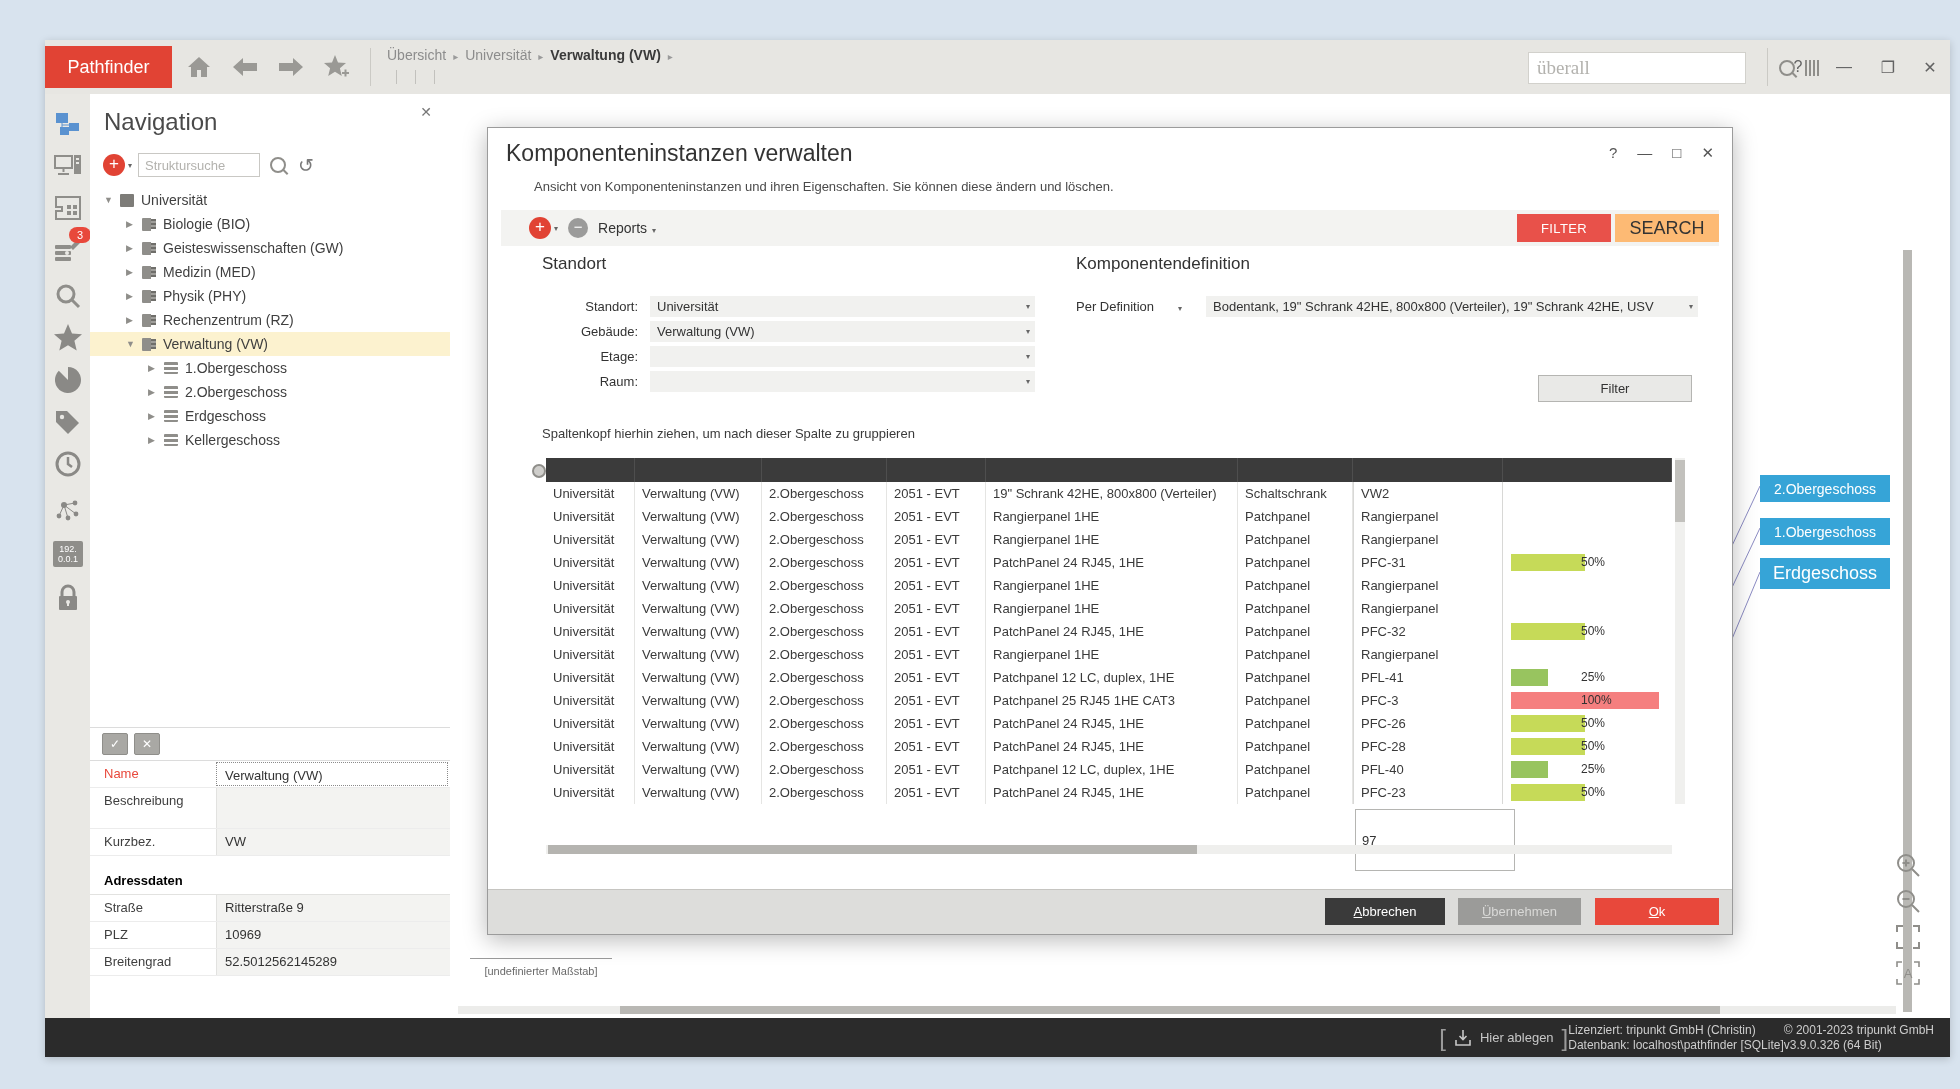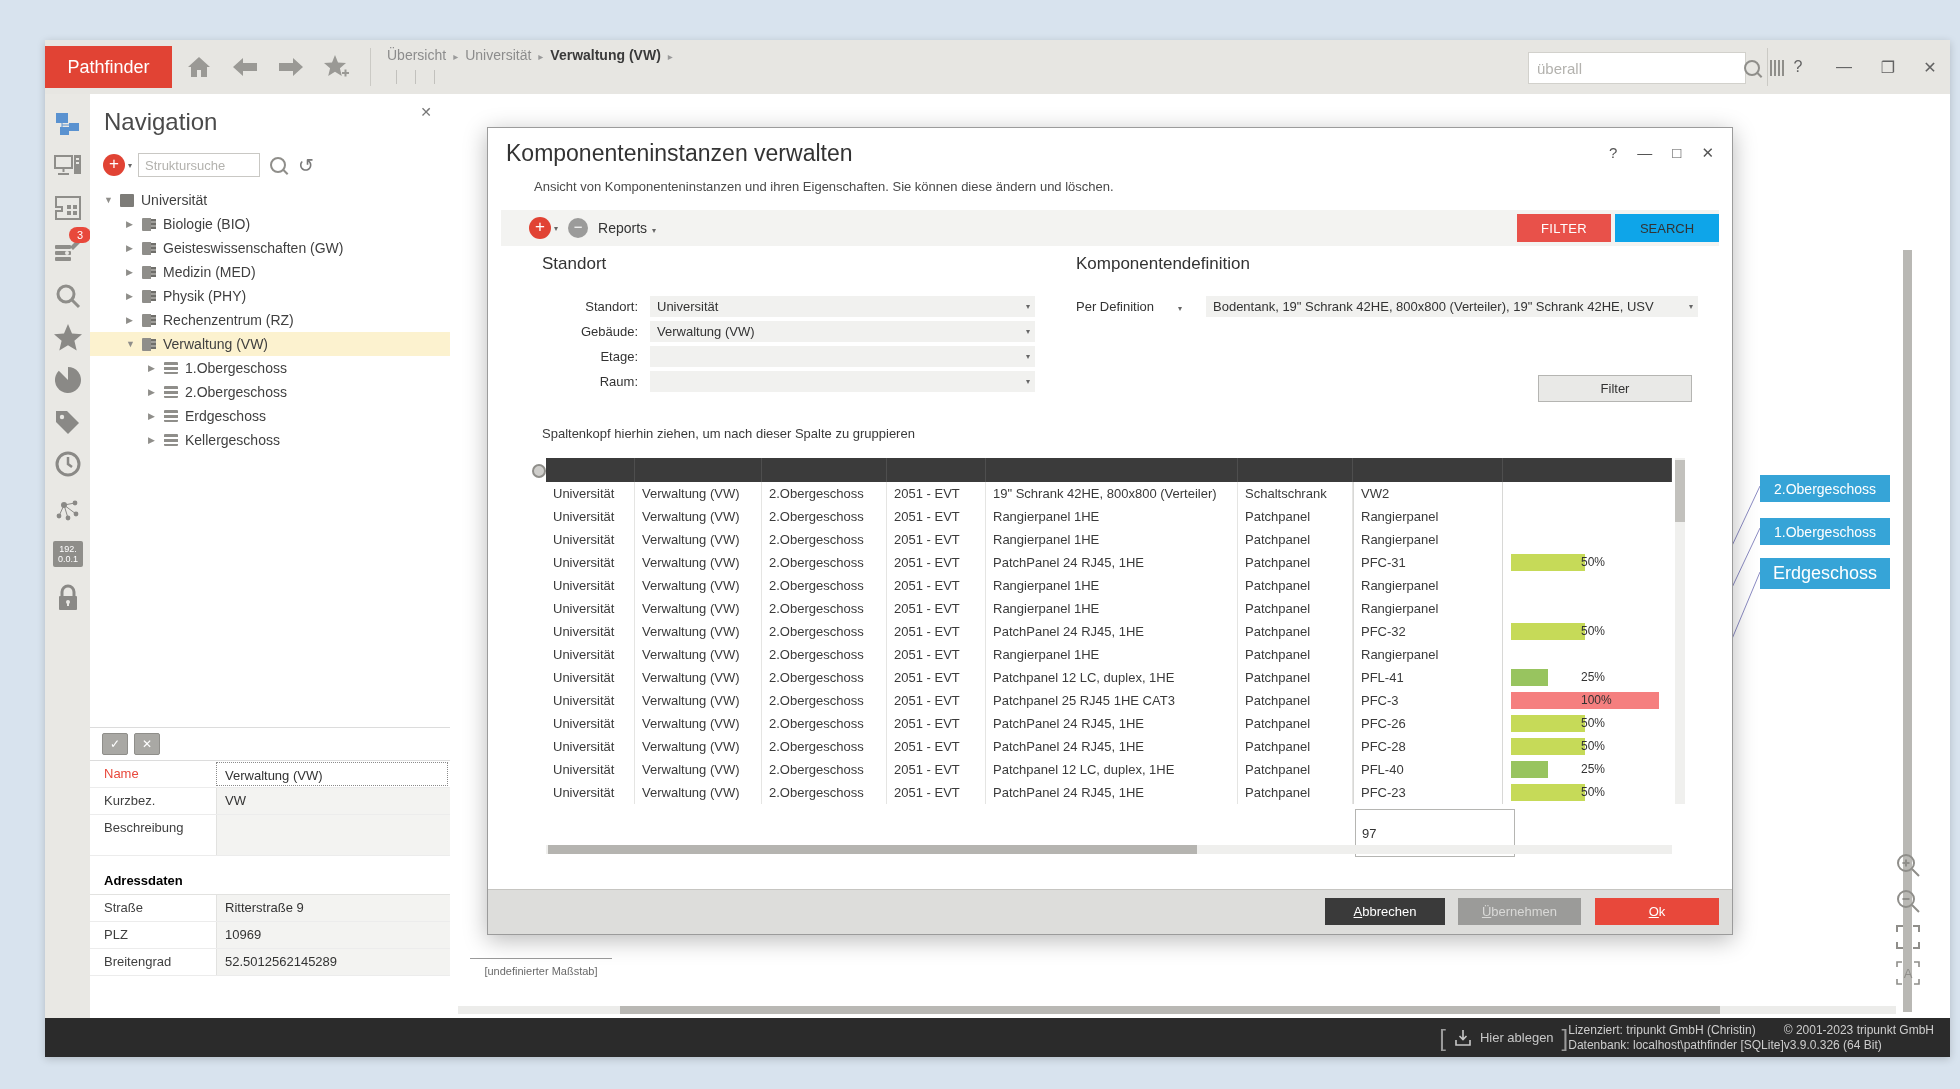--- a/index.html
+++ b/index.html
@@ -13,21 +13,21 @@
   .tbicon svg{display:block}
   #tb-sep1{position:absolute;left:325px;top:8px;width:1px;height:38px;background:#cbcac5}
   #crumbs{position:absolute;left:342px;top:7px;font-size:14px;color:#8c8c8c;white-space:nowrap}
   #crumbs .active{color:#3a3a3a;font-weight:bold}
   #crumbs .sep{color:#9a9a9a;font-size:10px;margin:0 7px}
   #crumbfloors{position:absolute;left:342px;top:30px;font-size:12.5px;color:#8c8c8c;white-space:nowrap}
   #crumbfloors span.fl{padding:0 9px}
   #crumbfloors span.fl:first-child{padding-left:0}
   #crumbfloors span.fl:not(:first-child){border-left:1px solid #c2c1bd}
   #topsearch{position:absolute;left:1483px;top:12px;width:216px;height:30px;background:#fff;border:1px solid #d2d1cc;display:flex;align-items:center}
-  #topsearch input{border:0;outline:0;flex:1;font-size:15px;padding:0 8px;color:#a21caf;background:transparent;font-family:Liberation Sans, sans-serif}
+  #topsearch input{border:0;outline:0;flex:1;font-size:19px;padding:0 8px;color:#a21caf;background:transparent;font-family:Liberation Serif, serif}
   #topsearch input::placeholder{color:#b3b2ae}
   .magglyph{width:12px;height:12px;border:2px solid #8f8e8a;border-radius:50%;position:relative;flex:none}
   .magglyph:after{content:"";position:absolute;left:10px;top:11px;width:2px;height:7px;background:#8f8e8a;transform:rotate(-45deg);transform-origin:top left}
   #barcode{width:16px;height:16px;margin:0 8px 0 10px;background:repeating-linear-gradient(90deg,#8f8e8a 0 2px,transparent 2px 4px);flex:none}
   #tb-sep2{position:absolute;left:1722px;top:8px;width:1px;height:38px;background:#cbcac5}
   .winbtn{position:absolute;top:12px;width:34px;height:30px;display:flex;align-items:center;justify-content:center;font-size:16px;color:#636363}
   
   #iconstrip{position:absolute;left:0;top:54px;width:45px;height:925px;background:#e9e8e4;border-right:1px solid #d8d7d2}
   .strip-ic{position:absolute;left:7px;width:32px;height:32px;display:flex;align-items:center;justify-content:center}
   .badge{position:absolute;right:-7px;top:-7px;min-width:16px;height:16px;border-radius:8px;background:#e8483b;color:#fff;font-size:11px;display:flex;align-items:center;justify-content:center;padding:0 3px}
@@ -84,21 +84,21 @@
   #dlg-title{position:absolute;left:18px;top:12px;font-size:23px;font-weight:300;color:#333}
   #dlg-sub{position:absolute;left:46px;top:51px;font-size:13px;color:#4a4a4a}
   #dlg-controls{position:absolute;right:18px;top:16px;display:flex;gap:20px;color:#555;font-size:15px}
   #dlg-toolbar{position:absolute;left:13px;top:82px;width:1218px;height:36px;background:#f3f3f1;display:flex;align-items:center}
   #dlg-toolbar .redplus{margin-left:28px}
   .grayminus{width:20px;height:20px;border-radius:50%;background:#9b9b9a;color:#fff;font-size:15px;line-height:18px;text-align:center;margin:0 10px 0 4px}
   #reports{font-size:14px;color:#333}
   #reports .dropcaret{margin-left:5px}
   #dlg-toolbar .spacer{flex:1}
   #btn-filtertop{width:94px;height:28px;background:#e8514a;color:#fff;font-size:13px;display:flex;align-items:center;justify-content:center;letter-spacing:.4px}
-  #btn-searchtop{width:104px;height:28px;background:#0ea5e9;color:#333;font-size:13px;display:flex;align-items:center;justify-content:center;margin-left:4px}
+  #btn-searchtop{width:104px;height:28px;background:#fdba74;color:#333;font-size:18px;display:flex;align-items:center;justify-content:center;margin-left:4px}
   .secthead{position:absolute;font-size:17px;color:#333}
   .fieldrow{position:absolute;display:flex;align-items:center}
   .flabel2{width:86px;text-align:right;font-size:13px;color:#333;padding-right:12px;flex:none}
   .ddfield{position:relative;background:#f1f1ef;height:21px;font-size:13px;color:#333;display:flex;align-items:center;padding:0 18px 0 7px;overflow:hidden;white-space:nowrap}
   .ddfield .caret{position:absolute;right:5px;top:6px;font-size:8px;color:#666}
   .perdef{font-size:13px;color:#333;width:130px;flex:none}
   .perdef .dropcaret{margin-left:24px}
   #tagsmore{position:absolute;right:4px;bottom:1px;font-size:13px;color:#333;letter-spacing:1px}
   #btn-filter{position:absolute;left:1050px;top:247px;width:152px;height:25px;background:#e9e9e7;border:1px solid #b5b5b2;font-size:13px;color:#333;display:flex;align-items:center;justify-content:center}
   #grouphint{position:absolute;left:54px;top:298px;font-size:13px;color:#3a3a3a}
@@ -113,21 +113,21 @@
   .trow .tc.name{background:#fff;border-right:1px solid #d8d8d6;border-left:1px solid #d8d8d6}
   .trow .tc.barcell{position:relative;border-right:0;padding:0}
   .bar{display:none;position:absolute;left:8px;top:3px;height:17px;width:calc(var(--pct,0)*1.48px)}
   .has-bar .bar{display:block}
   .g25 .bar{background:#98c45f}
   .g50 .bar{background:#c6da58}
   .g100 .bar{background:#f57f7f}
   .barlabel{position:absolute;left:78px;top:0;font-size:12px;color:#333;line-height:23px}
   #tvscroll{position:absolute;left:1187px;top:330px;width:10px;height:346px;background:#f0f0ee}
   #tvthumb{position:absolute;left:0;top:2px;width:10px;height:62px;background:#c2c1bd}
-  #nameedit{position:absolute;left:867px;top:681px;width:146px;height:26px;border:1px solid #b5b5b2;font-size:13px;padding:10px 6px;color:#333;outline:0;font-family:"Liberation Sans",sans-serif}
+  #nameedit{position:absolute;left:867px;top:681px;width:146px;height:26px;border:1px solid #b5b5b2;font-size:13px;padding:17px 6px;color:#333;outline:0;font-family:"Liberation Sans",sans-serif}
   #dhscroll{position:absolute;left:58px;top:717px;width:1126px;height:9px;background:#efefed}
   #dhthumb{position:absolute;left:2px;top:0;width:649px;height:9px;background:#b5b4b0}
   #dlg-footer{position:absolute;left:0;bottom:0;width:100%;height:44px;background:#dddddb;border-top:1px solid #c6c5c1}
   .dlgbtn{position:absolute;top:8px;height:27px;font-size:13px;display:flex;align-items:center;justify-content:center}
   #btn-abbrechen{left:837px;width:120px;background:#3a3a3a;color:#fff}
   #btn-uebernehmen{left:970px;width:123px;background:#9b9b99;color:#d9d9d7}
   #btn-ok{left:1107px;width:124px;background:#e8483b;color:#fff}
   .ul{text-decoration:underline}
   
   #statusbar{position:absolute;left:0;top:978px;width:1905px;height:39px;background:#2b2b2b;display:flex;align-items:center;justify-content:flex-end;color:#cfcfcf}
@@ -344,27 +344,27 @@
     <div id="props">
       <div id="prop-toolbar">
         <span class="pbtn">✓</span>
         <span class="pbtn">✕</span>
       </div>
       <div id="propgrid">
           <div class="prow redlabel inputrow">
     <span class="plabel">Name</span>
     <span class="pval">Verwaltung (VW)</span>
   </div>
+          <div class="prow tall">
+    <span class="plabel">Beschreibung</span>
+    <span class="pval"></span>
+  </div>
           <div class="prow">
     <span class="plabel">Kurzbez.</span>
     <span class="pval">VW</span>
-  </div>
-          <div class="prow tall">
-    <span class="plabel">Beschreibung</span>
-    <span class="pval"></span>
   </div>
           <div class="prow section">
     <span class="plabel">Adressdaten</span>
 
   </div>
           <div class="prow">
     <span class="plabel">Straße</span>
     <span class="pval">Ritterstraße 9</span>
   </div>
           <div class="prow">

